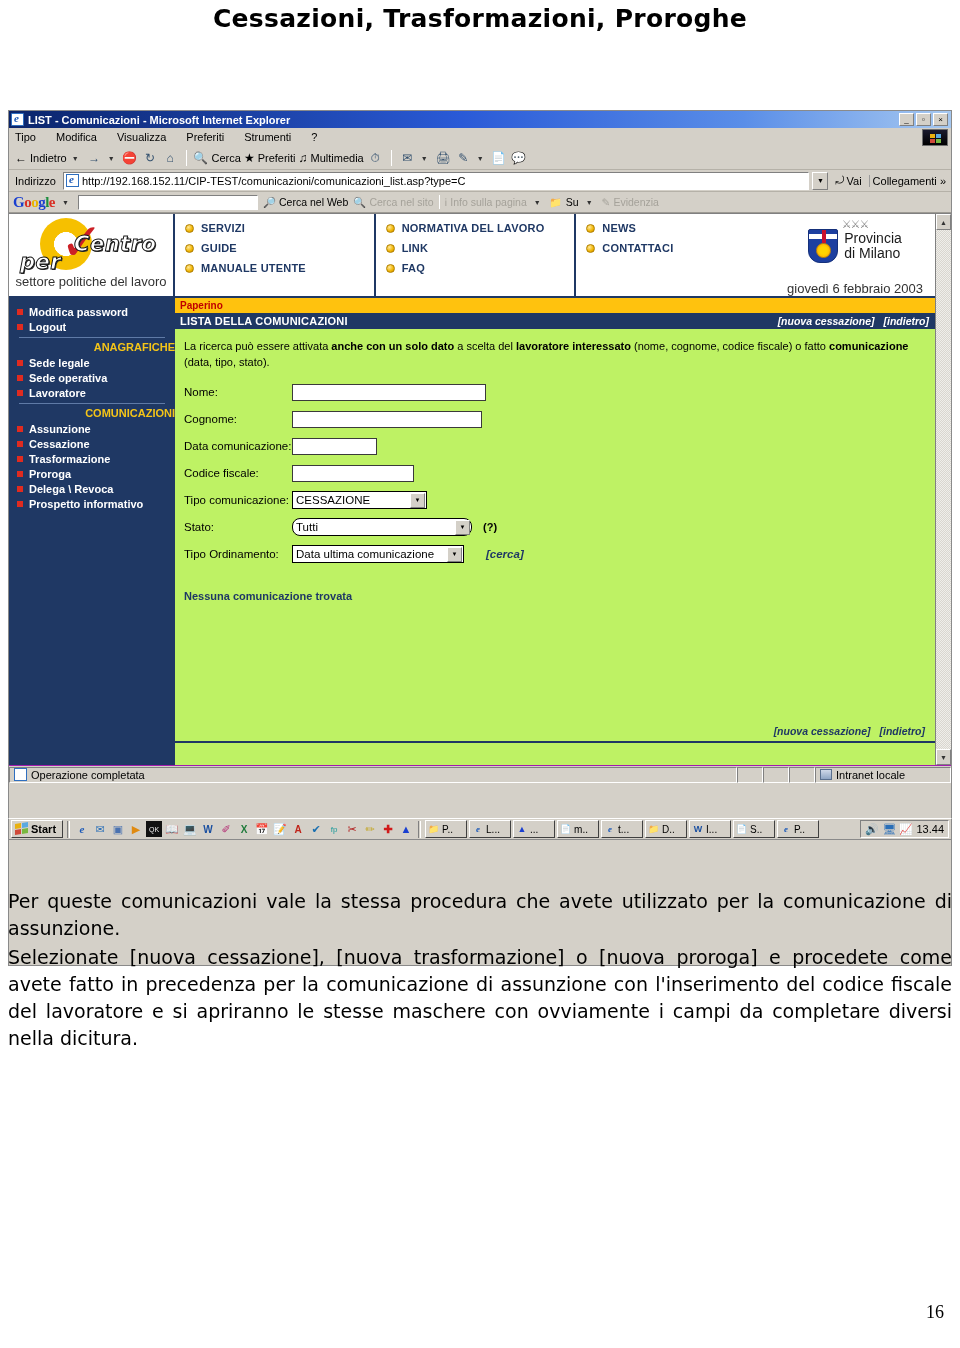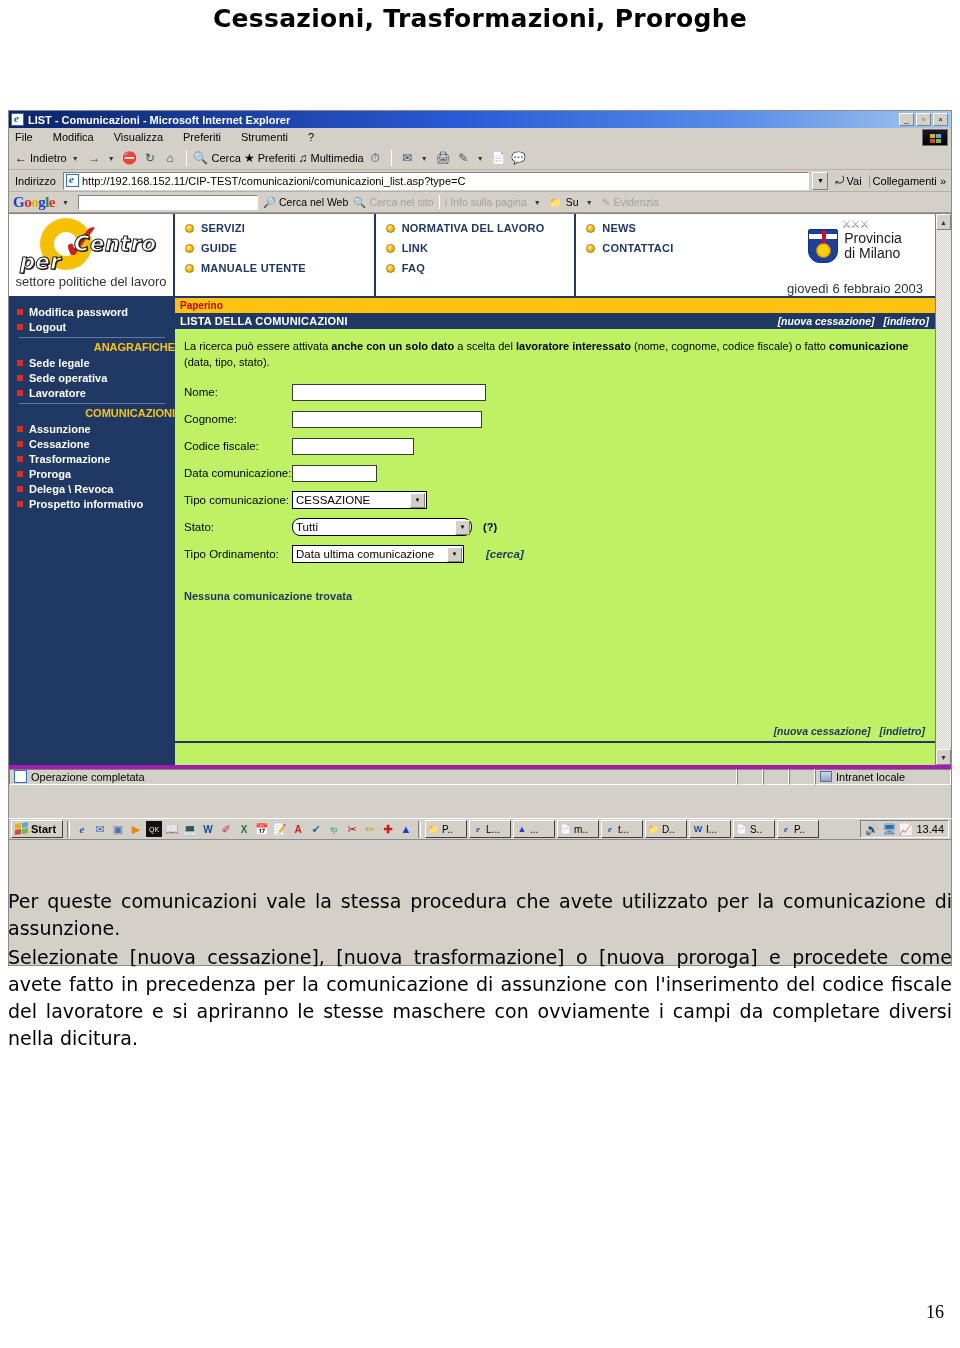--- a/index.html
+++ b/index.html
@@ -225,21 +225,21 @@
     position:absolute;right:10px;bottom:28px;display:flex;gap:9px;
   }
   .bottom-links a{
     font-size:10.5px;font-style:italic;font-weight:bold;color:#1f3864;text-decoration:none;
   }
   .bottom-rule{position:absolute;left:0;right:0;bottom:22px;height:2px;background:#1f3864;}
 
   
   .statusbar{
     height:18px;background:#d4d0c8;display:flex;align-items:center;
-    border-top:5px solid #a21caf;font-size:11px;
+    border-top:1px solid #a21caf;font-size:11px;
   }
   .sb-cell{
     height:16px;display:flex;align-items:center;padding:0 4px;gap:4px;
     border:1px solid;border-color:#808080 #ffffff #ffffff #808080;
   }
   .sb-main{flex:1;}
   .sb-blank{width:26px;}
   .sb-zone{width:136px;}
   .zicon{
     width:12px;height:11px;background:linear-gradient(#cfd8e8,#8fa5c4);
@@ -372,21 +372,21 @@
     <div class="tb-icon"></div>
     <div class="tb-text">LIST - Comunicazioni - Microsoft Internet Explorer</div>
     <div class="tb-btns">
       <div class="tb-btn">_</div>
       <div class="tb-btn">▫</div>
       <div class="tb-btn">×</div>
     </div>
   </div>
 
   <div class="menubar">
-    <span>File</span>
+    <span>Tipo</span>
     <span>Modifica</span>
     <span>Visualizza</span>
     <span>Preferiti</span>
     <span>Strumenti</span>
     <span>?</span>
     <div class="winlogo"></div>
   </div>
 
   <div class="toolbar">
     <div class="tbi">
@@ -619,26 +619,26 @@
           <div class="form">
             <div class="frow">
               <div class="flabel">Nome:</div>
               <div class="finput w-nome"></div>
             </div>
             <div class="frow">
               <div class="flabel">Cognome:</div>
               <div class="finput w-cognome"></div>
             </div>
             <div class="frow">
+              <div class="flabel">Data comunicazione:</div>
+              <div class="finput w-data"></div>
+            </div>
+            <div class="frow">
               <div class="flabel">Codice fiscale:</div>
               <div class="finput w-cf"></div>
-            </div>
-            <div class="frow">
-              <div class="flabel">Data comunicazione:</div>
-              <div class="finput w-data"></div>
             </div>
             <div class="frow">
               <div class="flabel">Tipo comunicazione:</div>
               <div class="fselect s-tipo">
                 <span class="v">CESSAZIONE</span>
                 <span class="ar">▼</span>
               </div>
             </div>
             <div class="frow">
               <div class="flabel">Stato:</div>

